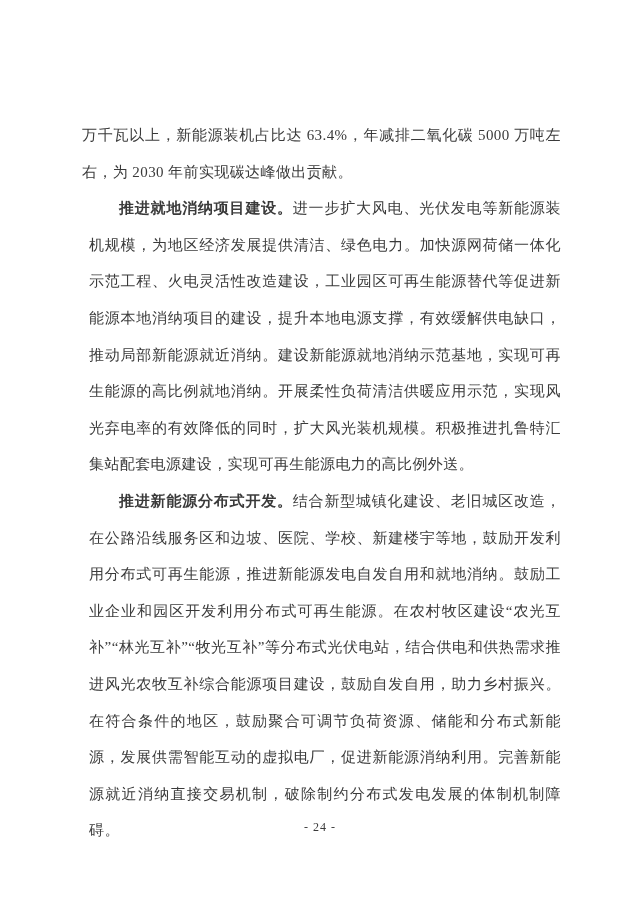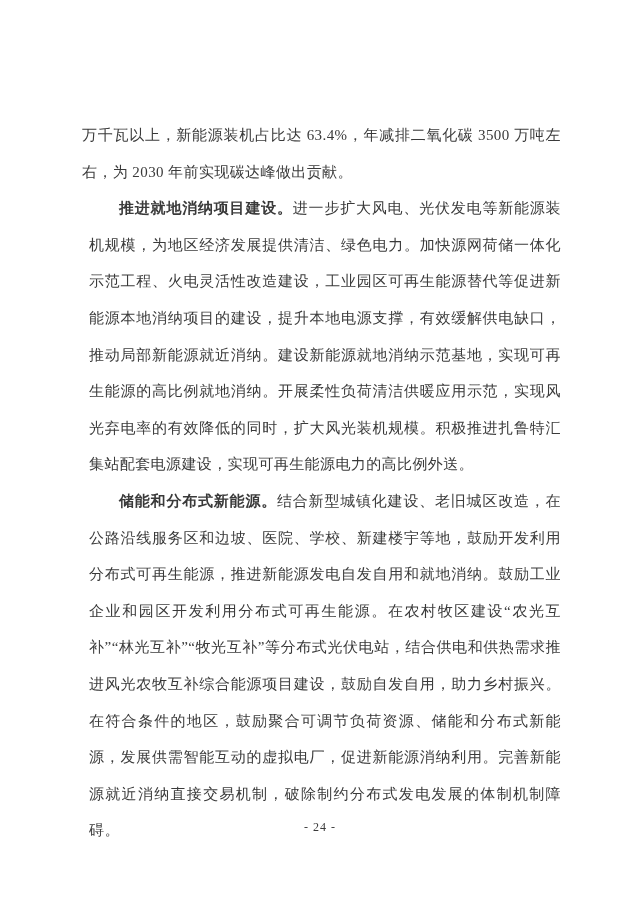--- a/index.html
+++ b/index.html
@@ -49,28 +49,28 @@
   }
 </style>
 </head>
 <body>
 
 <div class="page">
 
   <div class="content">
 
     <p class="para">
-      <span>万千瓦以上，新能源装机占比达 63.4%，年减排二氧化碳 3500 万吨左右，为 2030 年前实现碳达峰做出贡献。</span>
+      <span>万千瓦以上，新能源装机占比达 63.4%，年减排二氧化碳 5000 万吨左右，为 2030 年前实现碳达峰做出贡献。</span>
     </p>
 
     <p class="para indent">
       <span class="lead">推进就地消纳项目建设。</span><span>进一步扩大风电、光伏发电等新能源装机规模，为地区经济发展提供清洁、绿色电力。加快源网荷储一体化示范工程、火电灵活性改造建设，工业园区可再生能源替代等促进新能源本地消纳项目的建设，提升本地电源支撑，有效缓解供电缺口，推动局部新能源就近消纳。建设新能源就地消纳示范基地，实现可再生能源的高比例就地消纳。开展柔性负荷清洁供暖应用示范，实现风光弃电率的有效降低的同时，扩大风光装机规模。积极推进扎鲁特汇集站配套电源建设，实现可再生能源电力的高比例外送。</span>
     </p>
 
     <p class="para indent">
-      <span class="lead">储能和分布式新能源。</span><span>结合新型城镇化建设、老旧城区改造，在公路沿线服务区和边坡、医院、学校、新建楼宇等地，鼓励开发利用分布式可再生能源，推进新能源发电自发自用和就地消纳。鼓励工业企业和园区开发利用分布式可再生能源。在农村牧区建设“农光互补”“林光互补”“牧光互补”等分布式光伏电站，结合供电和供热需求推进风光农牧互补综合能源项目建设，鼓励自发自用，助力乡村振兴。在符合条件的地区，鼓励聚合可调节负荷资源、储能和分布式新能源，发展供需智能互动的虚拟电厂，促进新能源消纳利用。完善新能源就近消纳直接交易机制，破除制约分布式发电发展的体制机制障碍。</span>
+      <span class="lead">推进新能源分布式开发。</span><span>结合新型城镇化建设、老旧城区改造，在公路沿线服务区和边坡、医院、学校、新建楼宇等地，鼓励开发利用分布式可再生能源，推进新能源发电自发自用和就地消纳。鼓励工业企业和园区开发利用分布式可再生能源。在农村牧区建设“农光互补”“林光互补”“牧光互补”等分布式光伏电站，结合供电和供热需求推进风光农牧互补综合能源项目建设，鼓励自发自用，助力乡村振兴。在符合条件的地区，鼓励聚合可调节负荷资源、储能和分布式新能源，发展供需智能互动的虚拟电厂，促进新能源消纳利用。完善新能源就近消纳直接交易机制，破除制约分布式发电发展的体制机制障碍。</span>
     </p>
 
   </div>
 
   <div class="footer">- 24 -</div>
 
 </div>
 
 </body></html>

